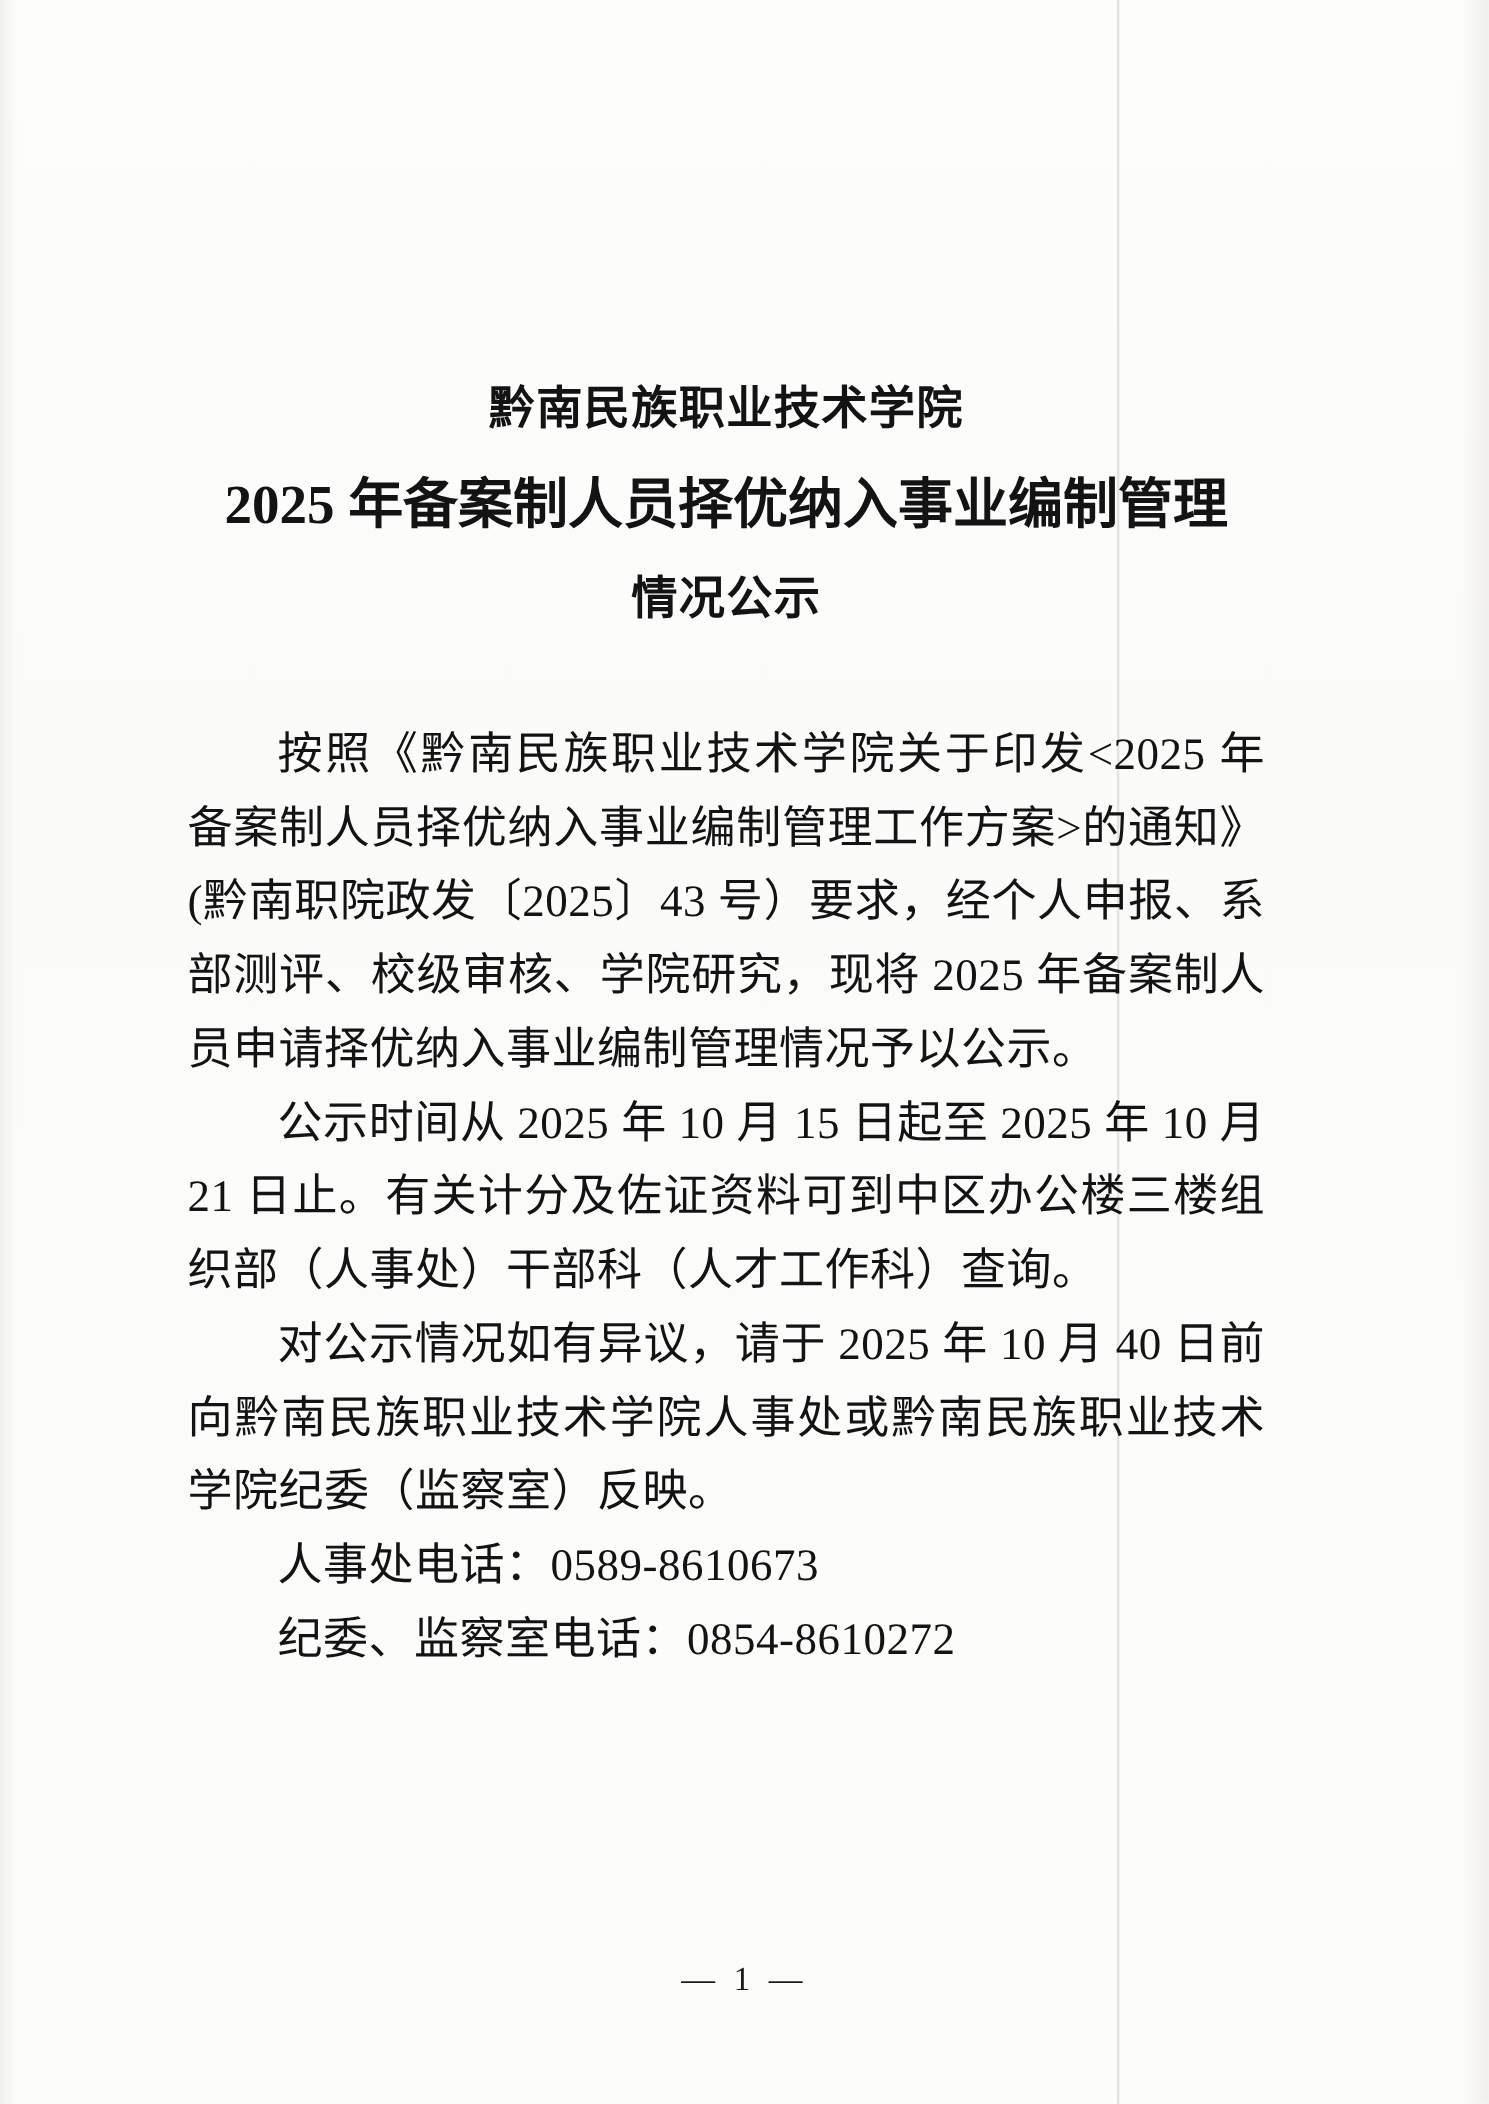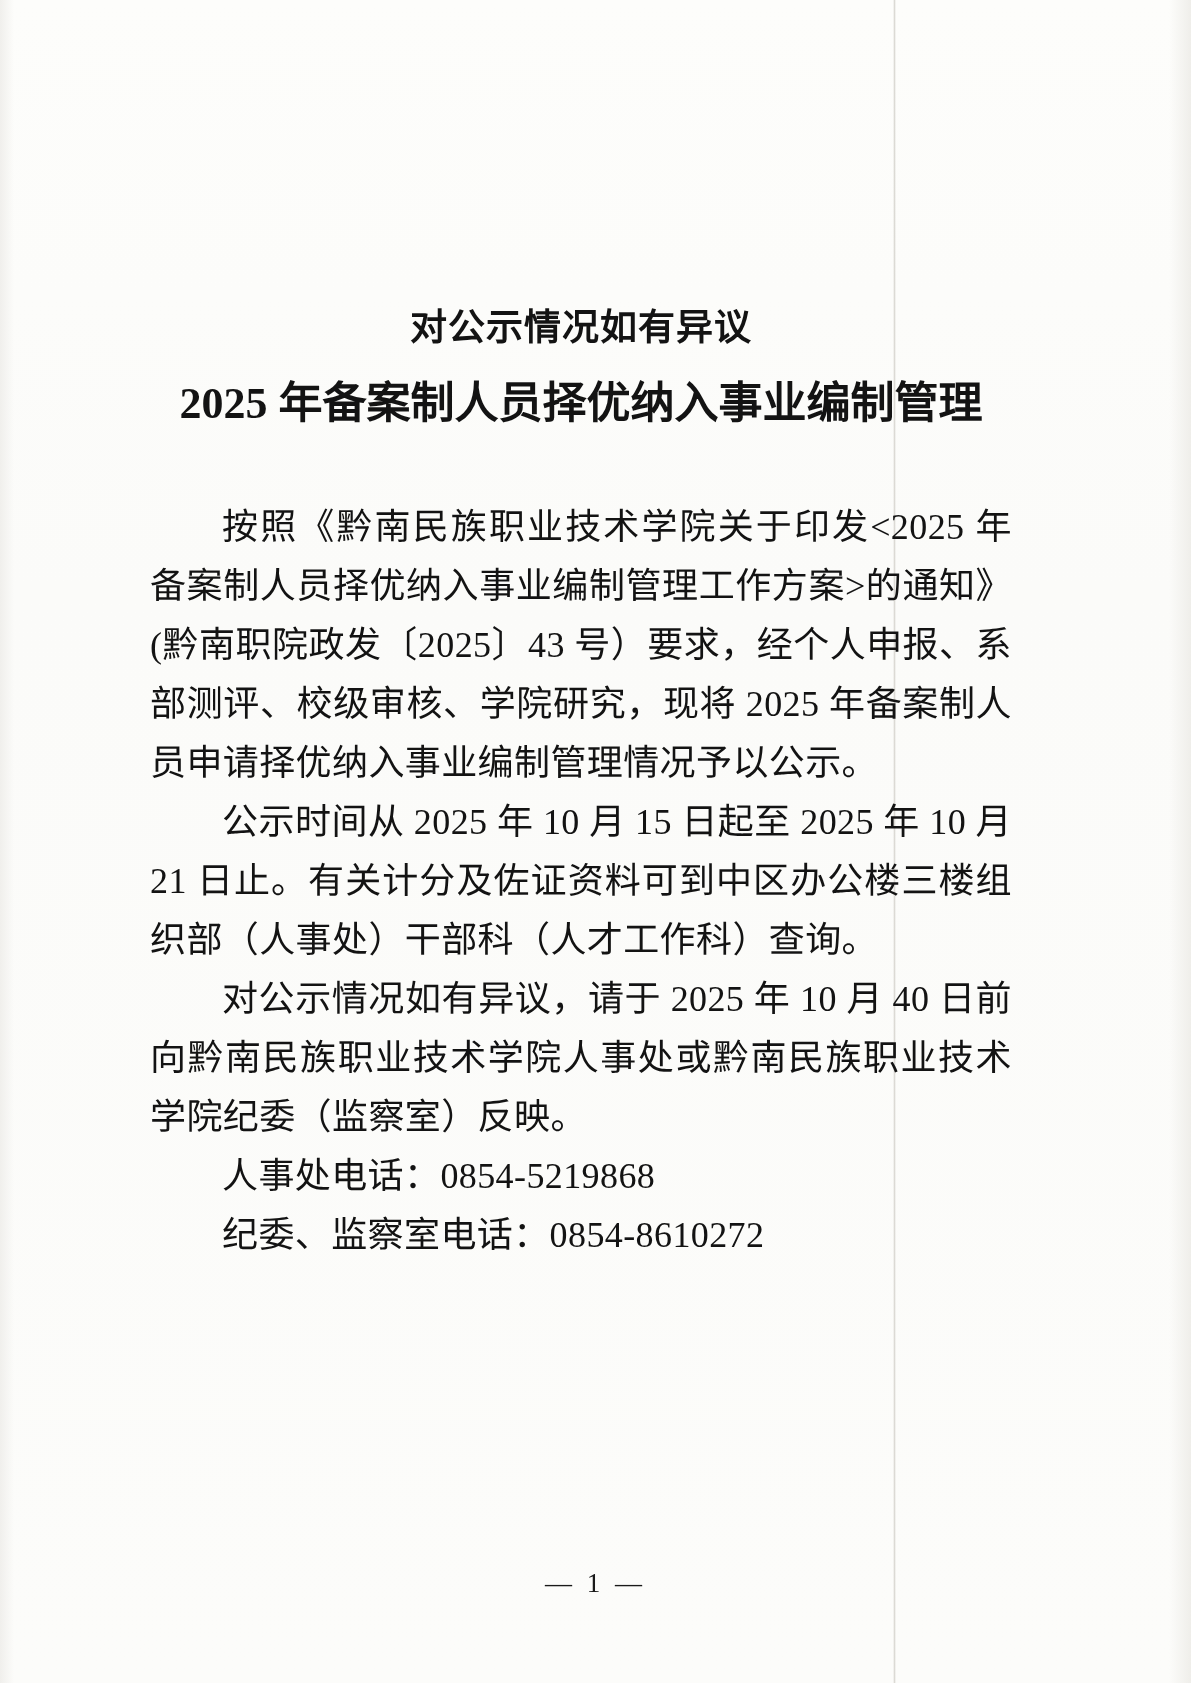--- a/index.html
+++ b/index.html
@@ -103,28 +103,29 @@
 <body>
 
 <div class="page">
   <div class="scan-edge-left"></div>
   <div class="scan-edge-right"></div>
   <div class="scan-fold"></div>
 
   <div class="content">
 
     <h1 class="doc-title">
-      <span class="line line-1">对公示情况如有异议</span>
+      <span class="line line-1">黔南民族职业技术学院</span>
       <span class="line line-2">2025 年备案制人员择优纳入事业编制管理</span>
+      <span class="line line-3">情况公示</span>
     </h1>
 
     <div class="body-block">
       <p class="para">按照《黔南民族职业技术学院关于印发&lt;2025 年备案制人员择优纳入事业编制管理工作方案&gt;的通知》(黔南职院政发〔2025〕43 号）要求，经个人申报、系部测评、校级审核、学院研究，现将 2025 年备案制人员申请择优纳入事业编制管理情况予以公示。</p>
       <p class="para">公示时间从 2025 年 10 月 15 日起至 2025 年 10 月 21 日止。有关计分及佐证资料可到中区办公楼三楼组织部（人事处）干部科（人才工作科）查询。</p>
       <p class="para">对公示情况如有异议，请于 2025 年 10 月 40 日前向黔南民族职业技术学院人事处或黔南民族职业技术学院纪委（监察室）反映。</p>
-      <p class="para">人事处电话：0854-5219868</p>
+      <p class="para">人事处电话：0589-8610673</p>
       <p class="para">纪委、监察室电话：0854-8610272</p>
     </div>
 
   </div>
 
   <div class="footer-pageno">— 1 —</div>
 </div>
 
 </body></html>

